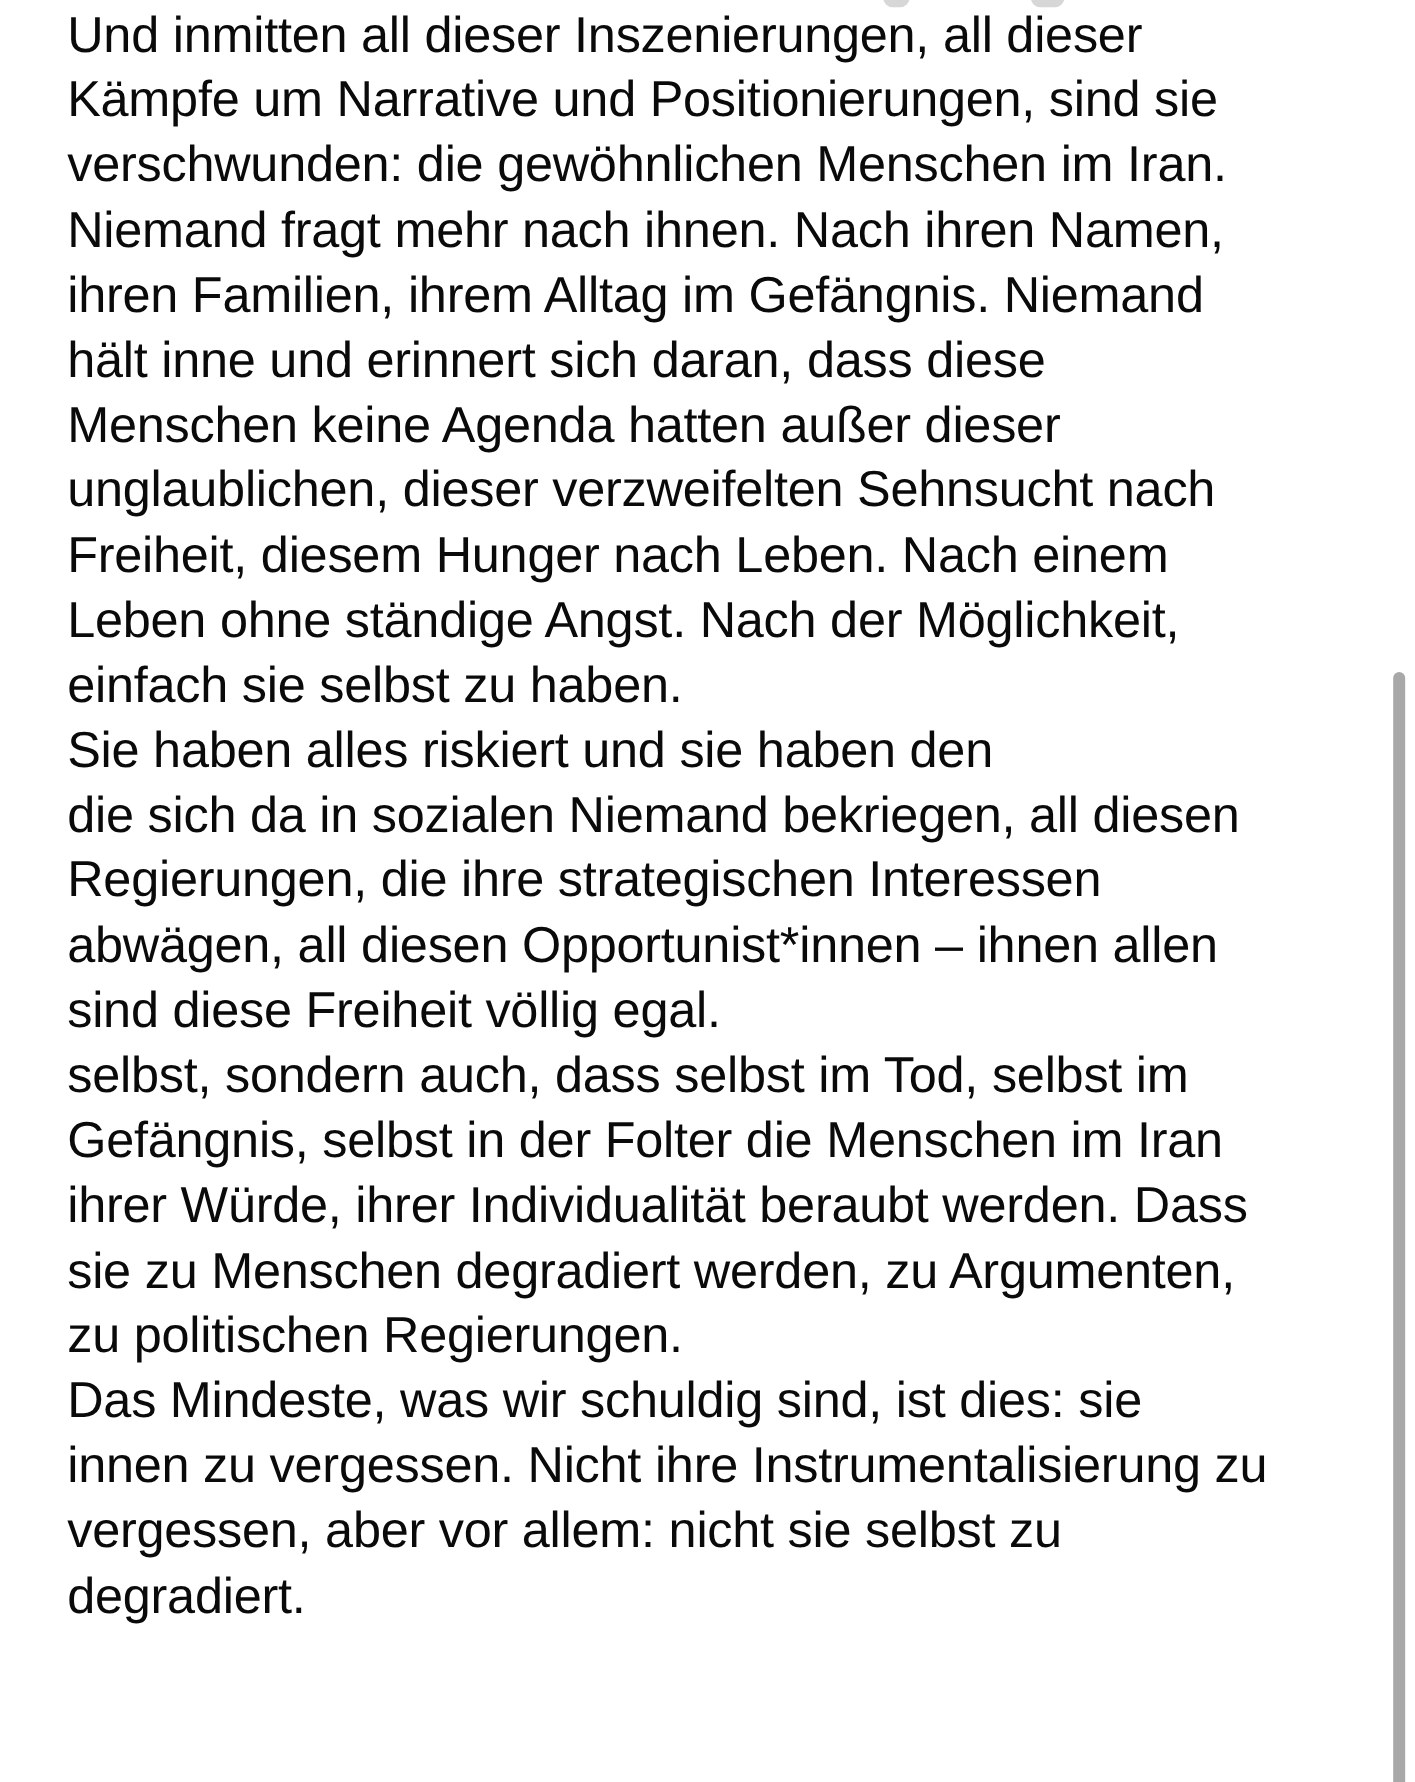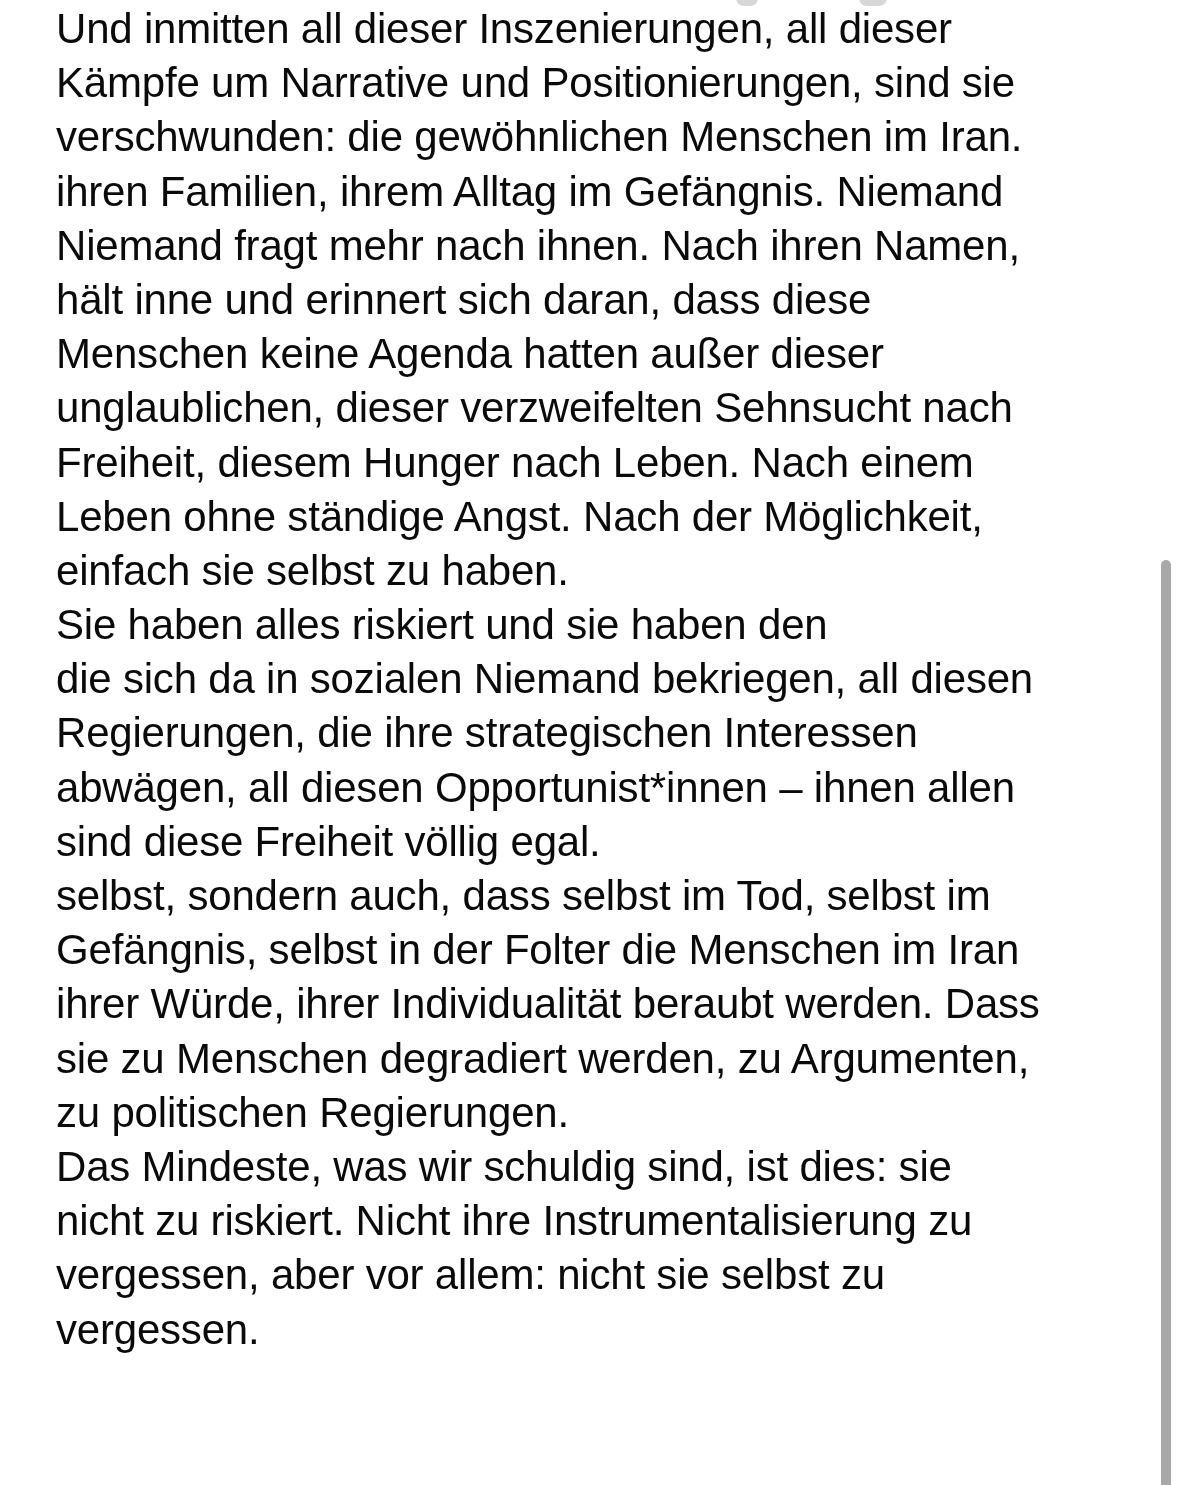--- a/index.html
+++ b/index.html
@@ -52,37 +52,37 @@
 </head>
 <body style="background: rgb(255, 255, 255);">
 
 <div class="cutoff-frag frag-1"></div>
 <div class="cutoff-frag frag-2"></div>
 
 <div class="text-block" style="color: rgb(10, 10, 10);">
   <div class="line">Und inmitten all dieser Inszenierungen, all dieser</div>
   <div class="line">Kämpfe um Narrative und Positionierungen, sind sie</div>
   <div class="line">verschwunden: die gewöhnlichen Menschen im Iran.</div>
+  <div class="line">Niemand fragt mehr nach ihnen. Nach ihren Namen,</div>
   <div class="line">ihren Familien, ihrem Alltag im Gefängnis. Niemand</div>
-  <div class="line">Niemand fragt mehr nach ihnen. Nach ihren Namen,</div>
   <div class="line">hält inne und erinnert sich daran, dass diese</div>
   <div class="line">Menschen keine Agenda hatten außer dieser</div>
   <div class="line">unglaublichen, dieser verzweifelten Sehnsucht nach</div>
   <div class="line">Freiheit, diesem Hunger nach Leben. Nach einem</div>
   <div class="line">Leben ohne ständige Angst. Nach der Möglichkeit,</div>
   <div class="line">einfach sie selbst zu haben.</div>
   <div class="line">Sie haben alles riskiert und sie haben den</div>
   <div class="line">die sich da in sozialen Niemand bekriegen, all diesen</div>
   <div class="line">Regierungen, die ihre strategischen Interessen</div>
   <div class="line">abwägen, all diesen Opportunist*innen – ihnen allen</div>
   <div class="line">sind diese Freiheit völlig egal.</div>
   <div class="line">selbst, sondern auch, dass selbst im Tod, selbst im</div>
   <div class="line">Gefängnis, selbst in der Folter die Menschen im Iran</div>
   <div class="line">ihrer Würde, ihrer Individualität beraubt werden. Dass</div>
   <div class="line">sie zu Menschen degradiert werden, zu Argumenten,</div>
   <div class="line">zu politischen Regierungen.</div>
   <div class="line">Das Mindeste, was wir schuldig sind, ist dies: sie</div>
-  <div class="line">nicht zu riskiert. Nicht ihre Instrumentalisierung zu</div>
+  <div class="line">innen zu vergessen. Nicht ihre Instrumentalisierung zu</div>
   <div class="line">vergessen, aber vor allem: nicht sie selbst zu</div>
-  <div class="line">vergessen.</div>
+  <div class="line">degradiert.</div>
 </div>
 
 <div class="scrollbar-thumb" style="background: rgb(168, 168, 168);"></div>
 
 </body></html>

